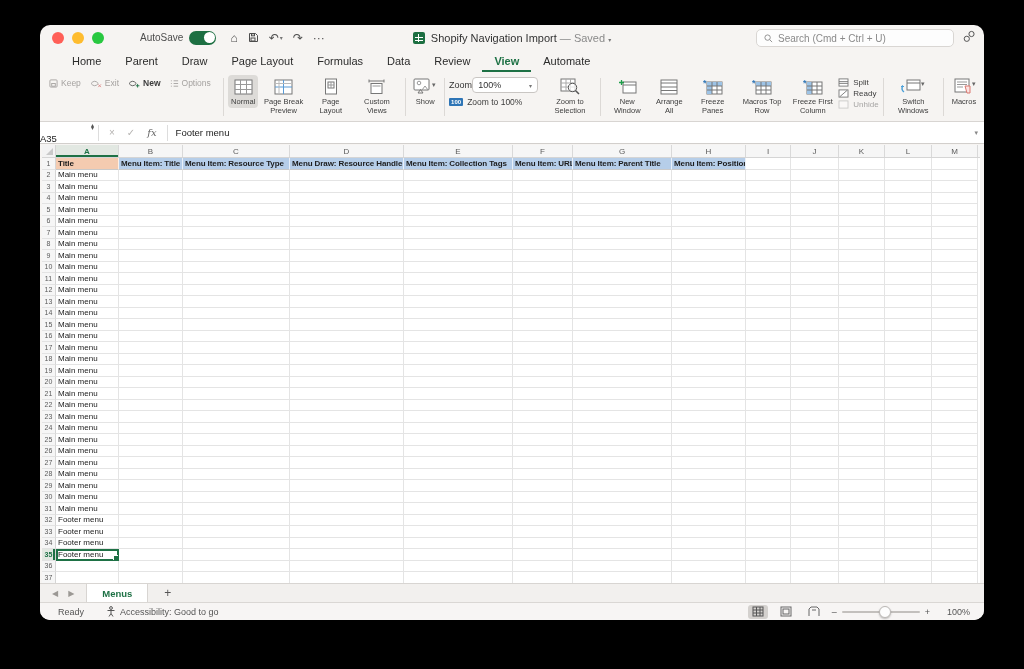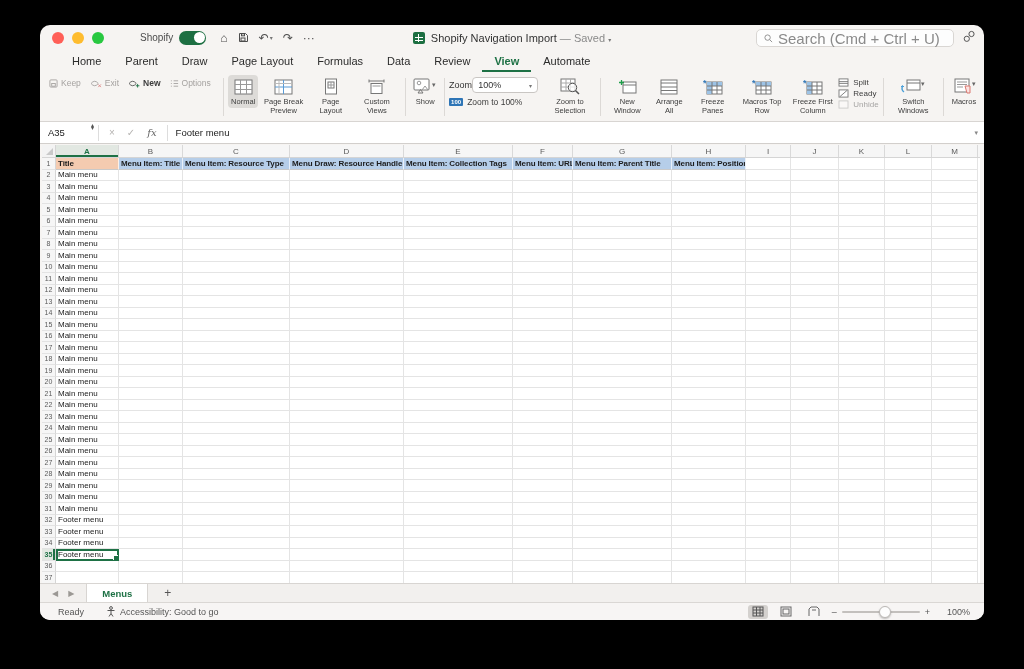--- a/index.html
+++ b/index.html
@@ -20,21 +20,21 @@
   .chev { font-size:6px; color:#777; }
   .title-center { position:absolute; left:0; right:0; top:0; height:25px; display:flex; align-items:center; justify-content:center; gap:6px; pointer-events:none; }
   .xl-ic { width:12px; height:12px; border-radius:2px; background:#1d6f42; position:relative; }
   .xl-ic:after { content:""; position:absolute; inset:2px; background:
       linear-gradient(#fff,#fff) 0 3px/8px 1px no-repeat,
       linear-gradient(#fff,#fff) 0 6px/8px 1px no-repeat,
       linear-gradient(#fff,#fff) 3px 0/1px 8px no-repeat; }
   .doc-title { font-size:11px; color:#333; }
   .doc-title .saved { color:#8a8a8a; }
   .searchbox { position:absolute; right:30px; top:4px; width:198px; height:18px; background:#fdfdfd; border:1px solid #d9d6d3; border-radius:5px; display:flex; align-items:center; gap:5px; padding:0 7px; }
-  .searchbox .ph { font-size:15px; color:#8a8a8a;text-align:center; }
+  .searchbox .ph { font-size:10px; color:#8a8a8a;text-align:center; }
   .presence { position:absolute; right:8px; top:5px; color:#555; }
 
   
   .tabrow { position:relative; height:22px; display:flex; align-items:flex-end; padding-left:20px; gap:0; }
   .rtab { font-size:11px; color:#2b2b2b; padding:3px 12px 5px 12px; cursor:default; }
   .rtab.active { color:#1e7145; font-weight:bold; border-bottom:2px solid #1e7145; padding-bottom:3px; }
   .tabrow-right { position:absolute; right:10px; top:0; display:flex; gap:8px; align-items:center; height:22px; }
   .comments-btn { display:flex; align-items:center; gap:5px; font-size:10.5px; color:#333; background:#fff; border:1px solid #c9c6c3; border-radius:5px; padding:2px 9px; }
   .share-btn { display:flex; align-items:center; gap:5px; font-size:10.5px; color:#fff; background:#267a48; border-radius:5px; padding:3px 9px; }
   .share-btn .chev { color:#d8e9de; }
@@ -64,21 +64,21 @@
   .zoom-select { width:66px; height:16px; background:#fff; border:1px solid #c9c6c3; border-radius:4px; display:flex; align-items:center; justify-content:space-between; padding:0 5px; font-size:9px; }
   .zoom-100 { display:flex; align-items:center; gap:4px; font-size:8.5px; color:#3d3d3d; }
   .badge100 { background:#2e75b6; color:#fff; font-size:6px; padding:1px 2px; border-radius:1px; font-weight:bold; }
 
   
   .mini-col { display:flex; flex-direction:column; gap:2px; padding-top:3px; }
   .mini { display:flex; align-items:center; gap:4px; font-size:8px; color:#3d3d3d; white-space:nowrap; }
 
   
   .fbar { height:22px; background:#fff; border-bottom:1px solid #d2cfcc; display:flex; align-items:center; position:relative; }
-  .namebox { width:58px; height:22px; display:flex; align-items:center; padding-left:8px; font-size:9.5px; color:#222; position:relative; }
+  .namebox { width:58px; height:22px; display:flex; align-items:flex-end; padding-left:0; font-size:9.5px; color:#222; position:relative; }
   .stepper { position:absolute; right:4px; top:2px; display:flex; flex-direction:column; line-height:.55; color:#555; font-size:6px; }
   .fdiv { width:1px; height:16px; background:#ddd; }
   .fbtns { display:flex; align-items:center; gap:12px; padding:0 10px; color:#b5b3b1; font-size:10px; }
   .fx { font-family:"DejaVu Serif",serif; font-style:italic; color:#666; font-size:10px; }
   .fvalue { font-size:9.5px; color:#222; padding-left:8px; }
   .fbar-chev { position:absolute; right:6px; color:#888; font-size:7px; }
 
   
   .gridwrap { position:absolute; top:120px; left:2px; width:938px; height:438px; background:#fff; overflow:hidden; font-size:8px; }
   .g-colrow { display:flex; height:13px; background:#f6f6f6; border-bottom:1px solid #d5d5d5; }
@@ -118,21 +118,21 @@
 <div class="stage">
 <div class="window">
 
   <div class="titlebar">
     <div class="lights">
       <div class="light" style="background:#ff5f57"></div>
       <div class="light" style="background:#febc2e"></div>
       <div class="light" style="background:#28c840"></div>
     </div>
     <div class="autosave">
-      <span class="autosave-label">Shopify</span>
+      <span class="autosave-label">AutoSave</span>
       <div class="toggle">
             <div class="knob"></div>
           </div>
     </div>
     <div class="tb-icons">
       <span class="tb-ic">⌂</span>
       <span class="tb-ic">
         <svg width="11" height="11" viewBox="0 0 11 11">
               <path d="M1.5 1.5h6l2 2v6h-8z" fill="none" stroke="#4d4d4d"></path>
               <rect x="3" y="6" width="4" height="3" fill="none" stroke="#4d4d4d"></rect>

